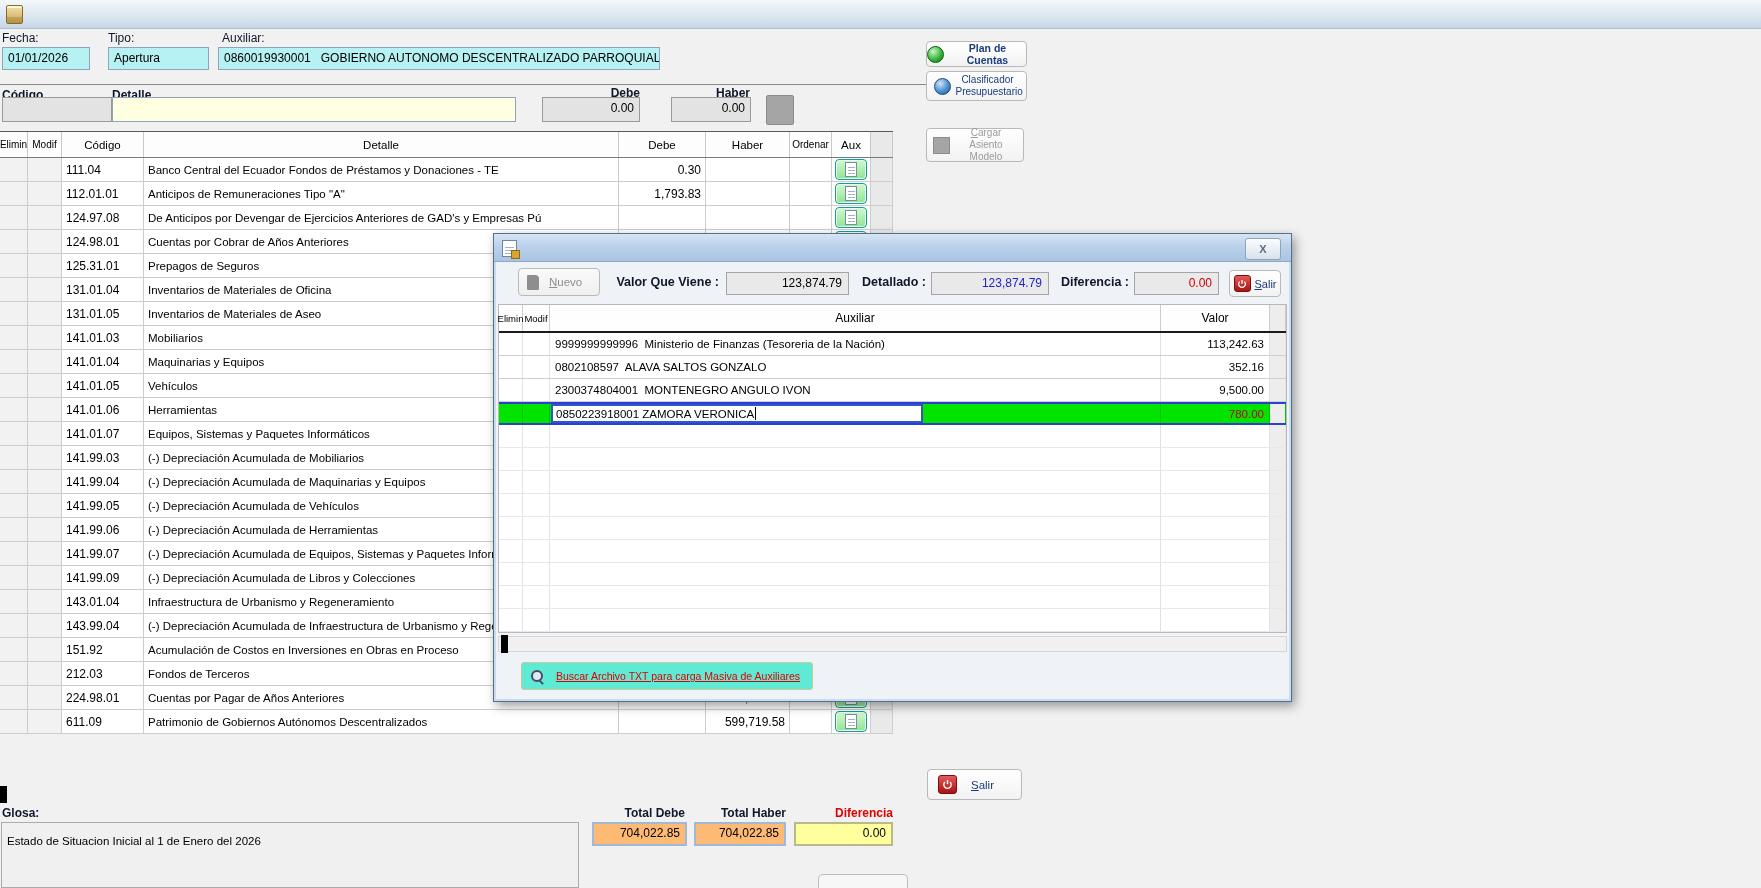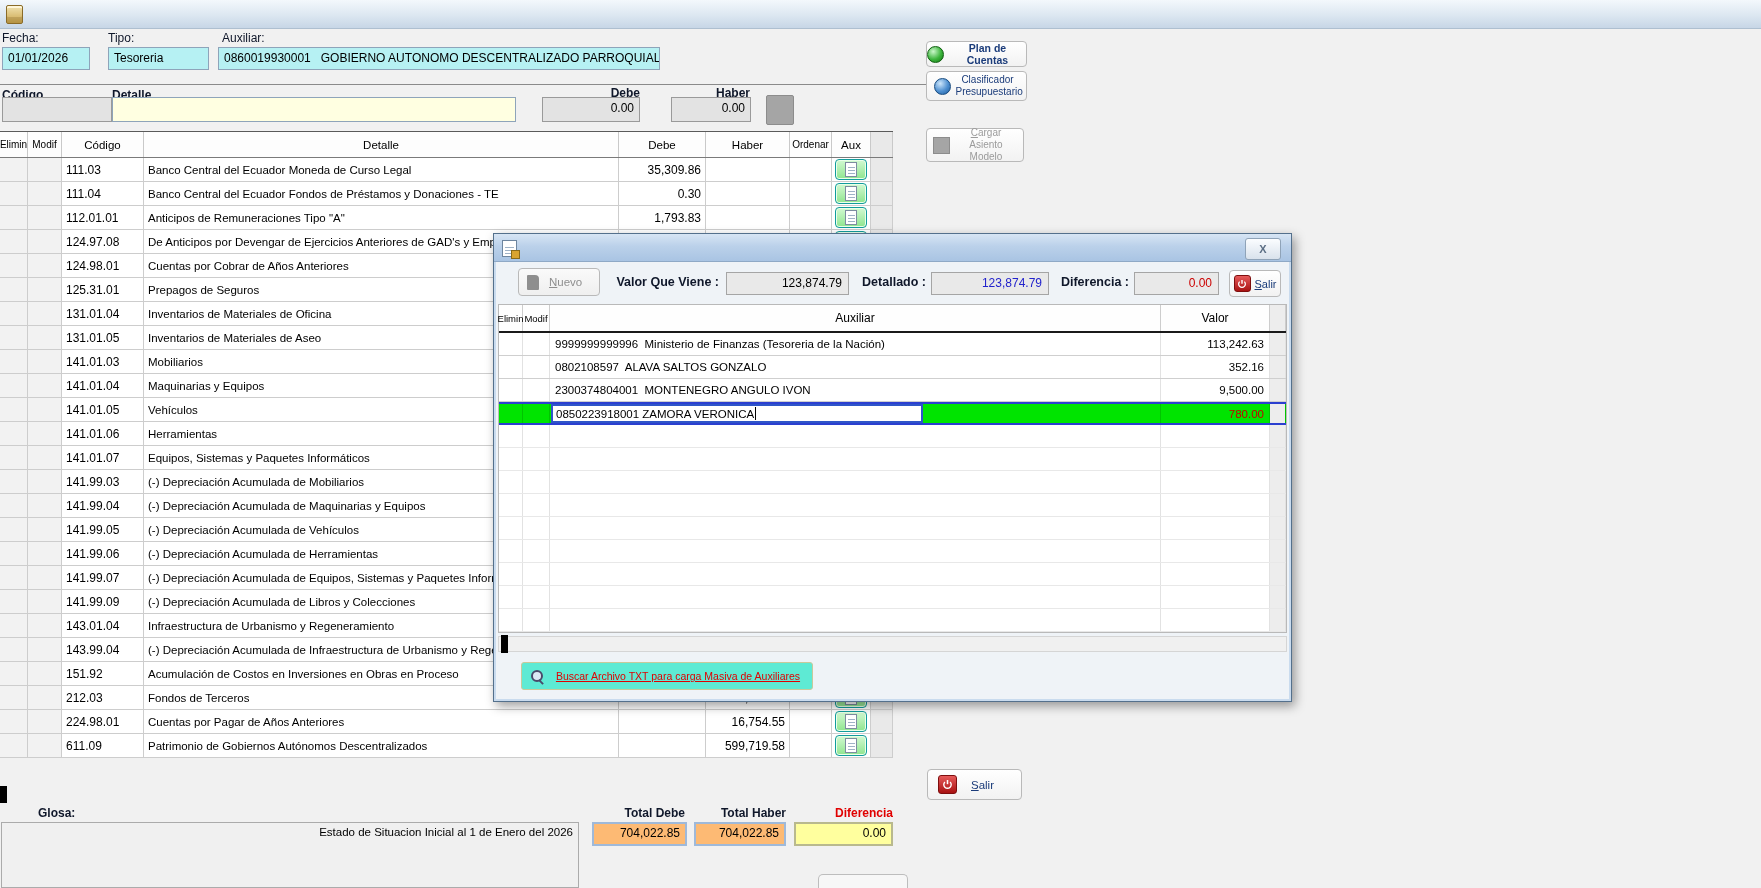--- a/index.html
+++ b/index.html
@@ -42,21 +42,21 @@
   .mrow .c-elim,.mrow .c-modif{background:#F2F2F2;}
   .mrow .c-detalle{font-size:11.5px;}
   .mrow .c-debe,.mrow .c-haber{justify-content:flex-end;}
   .mrow .c-aux{justify-content:center;padding:0;}
   .mrow .c-strip{background:#E9E9E9;}
   .auxbtn{width:30px;height:19px;border-radius:4px;background:linear-gradient(180deg,#D2F9D2,#8FE58F);border:1px solid #129C9C;
           box-shadow:inset 0 0 0 1px #EAFFEA;display:flex;align-items:center;justify-content:center;}
   .docicon{width:10px;height:13px;background:#FFF;border:1px solid #7C8CA0;
            background-image:repeating-linear-gradient(180deg,transparent 0 2px,#9FB2C6 2px 3px);background-size:70% 70%;background-position:50% 60%;background-repeat:no-repeat;}
   
-  .glosa-box{background:#F0F0F0;border:1px solid #ABABAB;box-sizing:border-box;padding:3px 5px;font-size:11.5px;text-align:right;}
+  .glosa-box{background:#F0F0F0;border:1px solid #ABABAB;box-sizing:border-box;padding:12px 5px;font-size:11.5px;}
   .totfld{border:2px solid #9FB9D9;background:#fdba74;box-sizing:border-box;text-align:right;padding:2px 5px;font-size:12px;}
   .totfld.diff{background:#FFFF9E;border-color:#B9B98E;}
   .powericon{width:17px;height:17px;border-radius:3px;background:linear-gradient(180deg,#E65A5A,#A91212);border:1px solid #7E0E0E;
              display:flex;align-items:center;justify-content:center;flex:0 0 auto;}
   .powericon svg{display:block;}
   .salircap{color:#1B3C7A;}
   .salircap::first-letter{text-decoration:underline;}
   
   .dialog{left:493px;top:233px;width:797px;height:467px;background:#EFF3F7;border:1px solid #54708C;
           box-shadow:3px 4px 10px rgba(0,0,0,.38), inset 0 0 0 2px #C9DBEE;}
@@ -97,21 +97,21 @@
 
 <div class="screen">
 
   <div class="abs topband"></div>
   <div class="abs app-icon"></div>
 
   <div class="abs nav" style="left:2px;top:31px;">Fecha:</div>
   <div class="abs nav" style="left:108px;top:31px;">Tipo:</div>
   <div class="abs nav" style="left:222px;top:31px;">Auxiliar:</div>
   <div class="abs fld cyan" style="left:2px;top:47px;width:88px;height:23px;">01/01/2026</div>
-  <div class="abs fld cyan" style="left:108px;top:47px;width:101px;height:23px;">Tesoreria</div>
+  <div class="abs fld cyan" style="left:108px;top:47px;width:101px;height:23px;">Apertura</div>
   <div class="abs fld cyan" style="left:218px;top:47px;width:442px;height:23px;">0860019930001   GOBIERNO AUTONOMO DESCENTRALIZADO PARROQUIAL RURAL</div>
 
   <div class="abs divider" style="left:0;top:84px;width:962px;"></div>
 
   <div class="abs nav bold" style="left:2px;top:88px;">Código</div>
   <div class="abs nav bold" style="left:112px;top:88px;">Detalle</div>
   <div class="abs nav bold rt" style="left:580px;top:86px;width:60px;">Debe</div>
   <div class="abs nav bold rt" style="left:690px;top:86px;width:60px;">Haber</div>
   <div class="abs fld gray" style="left:2px;top:97px;width:110px;height:25px;"></div>
   <div class="abs fld yellowish" style="left:112px;top:97px;width:404px;height:25px;"></div>
@@ -141,31 +141,20 @@
       <div>Debe</div>
       <div>Haber</div>
       <div class="sm">Ordenar</div>
       <div>Aux</div>
       <div style="background:#E9E9E9;"></div>
     </div>
     <div>
         <div class="mrow">
           <div class="c-elim"></div>
           <div class="c-modif"></div>
-          <div class="c-codigo">111.03</div>
-          <div class="c-detalle">Banco Central del Ecuador Moneda de Curso Legal</div>
-          <div class="c-debe">35,309.86</div>
-          <div class="c-haber"></div>
-          <div class="c-ordenar"></div>
-          <div class="c-aux"><div class="auxbtn"><span class="docicon"></span></div></div>
-          <div class="c-strip"></div>
-        </div>
-        <div class="mrow">
-          <div class="c-elim"></div>
-          <div class="c-modif"></div>
           <div class="c-codigo">111.04</div>
           <div class="c-detalle">Banco Central del Ecuador Fondos de Préstamos y Donaciones - TE</div>
           <div class="c-debe">0.30</div>
           <div class="c-haber"></div>
           <div class="c-ordenar"></div>
           <div class="c-aux"><div class="auxbtn"><span class="docicon"></span></div></div>
           <div class="c-strip"></div>
         </div>
         <div class="mrow">
           <div class="c-elim"></div>
@@ -417,21 +406,21 @@
           <div class="c-debe"></div>
           <div class="c-haber">599,719.58</div>
           <div class="c-ordenar"></div>
           <div class="c-aux"><div class="auxbtn"><span class="docicon"></span></div></div>
           <div class="c-strip"></div>
         </div>
       </div>
   </div>
 
   <div class="abs blackmarker" style="left:0;top:786px;width:7px;height:17px;"></div>
-  <div class="abs nav bold" style="left:2px;top:806px;margin-left:36px;">Glosa:</div>
+  <div class="abs nav bold" style="left:2px;top:806px;">Glosa:</div>
   <div class="abs glosa-box" style="left:1px;top:822px;width:578px;height:66px;">Estado de Situacion Inicial al 1 de Enero del 2026</div>
 
   <div class="abs nav bold rt" style="left:585px;top:806px;width:100px;">Total Debe</div>
   <div class="abs nav bold rt" style="left:686px;top:806px;width:100px;">Total Haber</div>
   <div class="abs red bold rt" style="left:793px;top:806px;width:100px;">Diferencia</div>
   <div class="abs totfld" style="left:592px;top:822px;width:95px;height:24px;">704,022.85</div>
   <div class="abs totfld" style="left:694px;top:822px;width:92px;height:24px;">704,022.85</div>
   <div class="abs totfld diff" style="left:794px;top:822px;width:99px;height:24px;">0.00</div>
 
   <div class="abs btn" style="left:927px;top:769px;width:95px;height:31px;justify-content:flex-start;padding:0 10px;gap:14px;">

